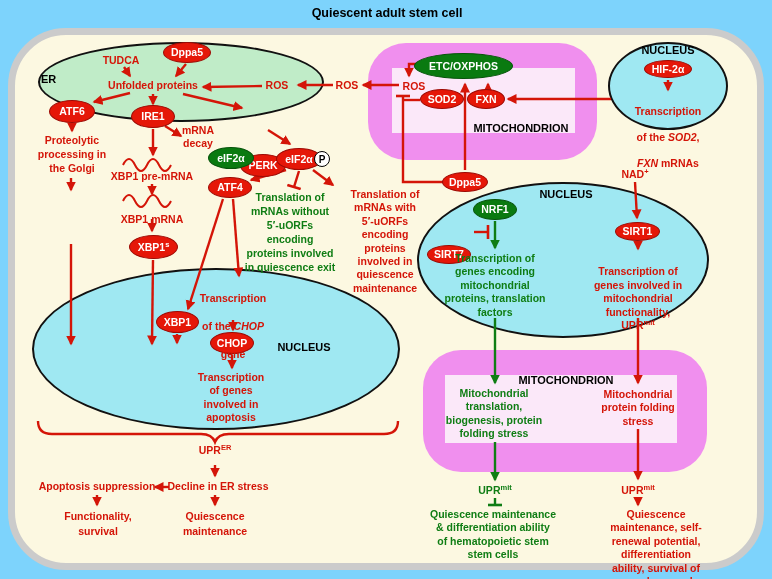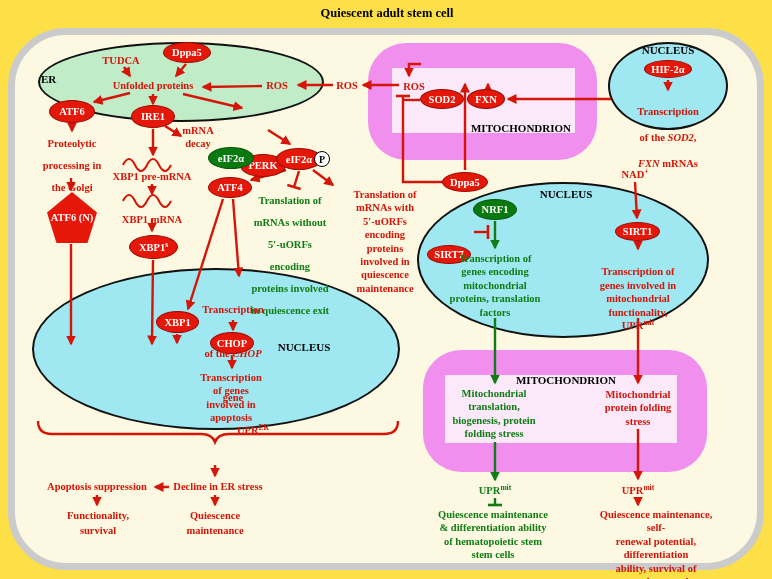--- a/index.html
+++ b/index.html
@@ -1,28 +1,28 @@
 <!DOCTYPE html>
 <html><head>
 <meta charset="utf-8">
 <style>
   html,body{margin:0;padding:0;background:#fff;}
-  #stage{position:relative;width:772px;height:579px;background:#fde047;overflow:hidden;
-         font-family:Liberation Serif, serif;font-weight:bold;}
+  #stage{position:relative;width:772px;height:579px;background:#7dd3fc;overflow:hidden;
+         font-family:Liberation Sans, sans-serif;font-weight:bold;}
   .shape{position:absolute;box-sizing:border-box;}
   .cell{left:8px;top:28px;width:756px;height:542px;background:#fcf8e1;border:7px solid #cbcbcb;border-radius:58px;z-index:1;}
   .organelle{z-index:2;}
   .ellipse{border-radius:50%;}
   .lbl{position:absolute;z-index:5;font-weight:bold;font-size:10.5px;line-height:13px;
        color:#d41508;text-align:center;white-space:pre-line;transform:translateX(-50%);}
   .g{color:#0f7d14;}
   .k{color:#000;}
   .fs12{font-size:12.5px;line-height:15px;}
   .fs11{font-size:11px;}
-  .lh14{line-height:22px;}
+  .lh14{line-height:14px;}
   .lh135{line-height:13.4px;}
   .lh15{line-height:14.5px;}
   .noc{transform:none;}
   .node{position:absolute;z-index:4;box-sizing:border-box;border-radius:50%;
         background:#e51708;border:1.5px solid #9c0b05;color:#fff;
         display:flex;align-items:center;justify-content:center;
         font-weight:bold;font-size:10.5px;line-height:11px;text-align:center;}
   .gn{background:#0a7a10;border-color:#07540b;}
   .pent{border-radius:0;border:none;background:#e51708;
         clip-path:polygon(50% 0%,100% 40%,81% 100%,19% 100%,0% 40%);}
@@ -193,43 +193,42 @@
   <div class="lbl" style="left:638px;top:484px;"><span>UPR</span><sup>mit</sup></div>
   <div class="lbl g lh135" style="left:493px;top:508px;">Quiescence maintenance
 &amp; differentiation ability
 of hematopoietic stem
 stem cells</div>
   <div class="lbl lh135" style="left:656px;top:508px;">Quiescence maintenance, self-
 renewal potential, differentiation
 ability, survival of muscle, neural
 &amp; melanocyte stem cells</div>
 
-  <div class="lbl" style="left:215px;top:424px;margin-left:38px;"><span>UPR</span><sup>ER</sup></div>
+  <div class="lbl" style="left:215px;top:444px;"><span>UPR</span><sup>ER</sup></div>
   <div class="lbl" style="left:218px;top:480px;">Decline in ER stress</div>
   <div class="lbl" style="left:97px;top:480px;">Apoptosis suppression</div>
   <div class="lbl lh15" style="left:98px;top:509px;">Functionality,
 survival</div>
   <div class="lbl lh15" style="left:215px;top:509px;">Quiescence
 maintenance</div>
 
   <div class="node" style="left:163px;top:42px;width:48px;height:21px;">Dppa5</div>
   <div class="node" style="left:49px;top:100px;width:46px;height:23px;text-align:center;">ATF6</div>
   <div class="node" style="left:131px;top:105px;width:44px;height:23px;">IRE1</div>
   <div class="node" style="left:240px;top:107px;width:46px;height:23px;margin-top:47px;">PERK</div>
-  <div class="node pent" style="left:47px;top:192px;width:50px;height:51px;">ATF6
-(N)</div>
   <div class="node" style="left:129px;top:235px;width:49px;height:24px;">
       <span><span>XBP1</span><sup>s</sup></span>
     </div>
   <div class="node gn" style="left:208px;top:147px;width:46px;height:22px;">eIF2α</div>
   <div class="node" style="left:276px;top:148px;width:46px;height:22px;">eIF2α</div>
   <div class="node pcirc" style="left:314px;top:151px;width:16px;height:16px;">P</div>
   <div class="node" style="left:208px;top:177px;width:44px;height:21px;">ATF4</div>
   <div class="node" style="left:156px;top:311px;width:43px;height:22px;">XBP1</div>
   <div class="node" style="left:210px;top:332px;width:44px;height:22px;">CHOP</div>
+  <div class="node gn" style="left:414px;top:53px;width:99px;height:26px;">ETC/OXPHOS</div>
   <div class="node" style="left:420px;top:89px;width:44px;height:20px;">SOD2</div>
   <div class="node" style="left:467px;top:89px;width:38px;height:20px;">FXN</div>
   <div class="node" style="left:442px;top:172px;width:46px;height:20px;">Dppa5</div>
   <div class="node" style="left:644px;top:60px;width:48px;height:18px;">HIF-2α</div>
   <div class="node gn" style="left:473px;top:199px;width:44px;height:21px;">NRF1</div>
   <div class="node" style="left:427px;top:223px;width:44px;height:19px;margin-top:22px;">SIRT7</div>
   <div class="node" style="left:615px;top:222px;width:45px;height:19px;">SIRT1</div>
 
 </div>
 

